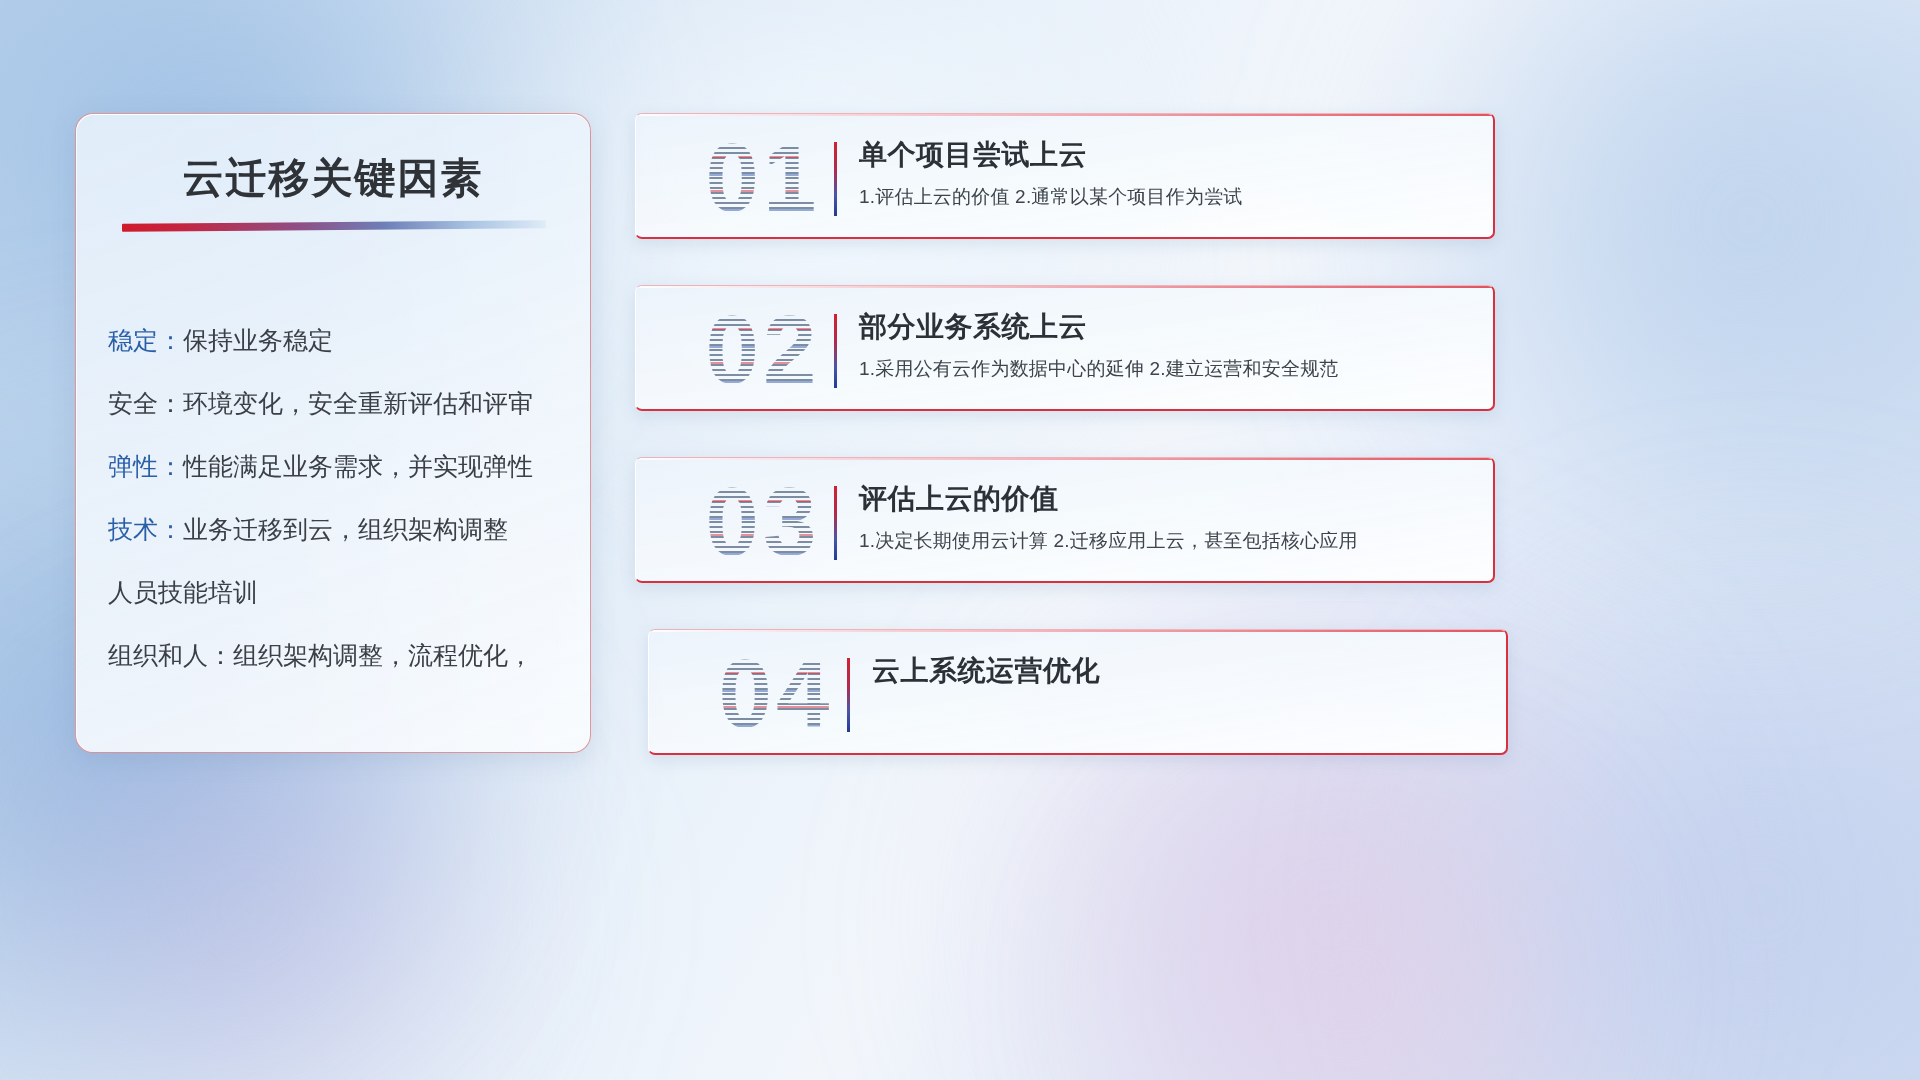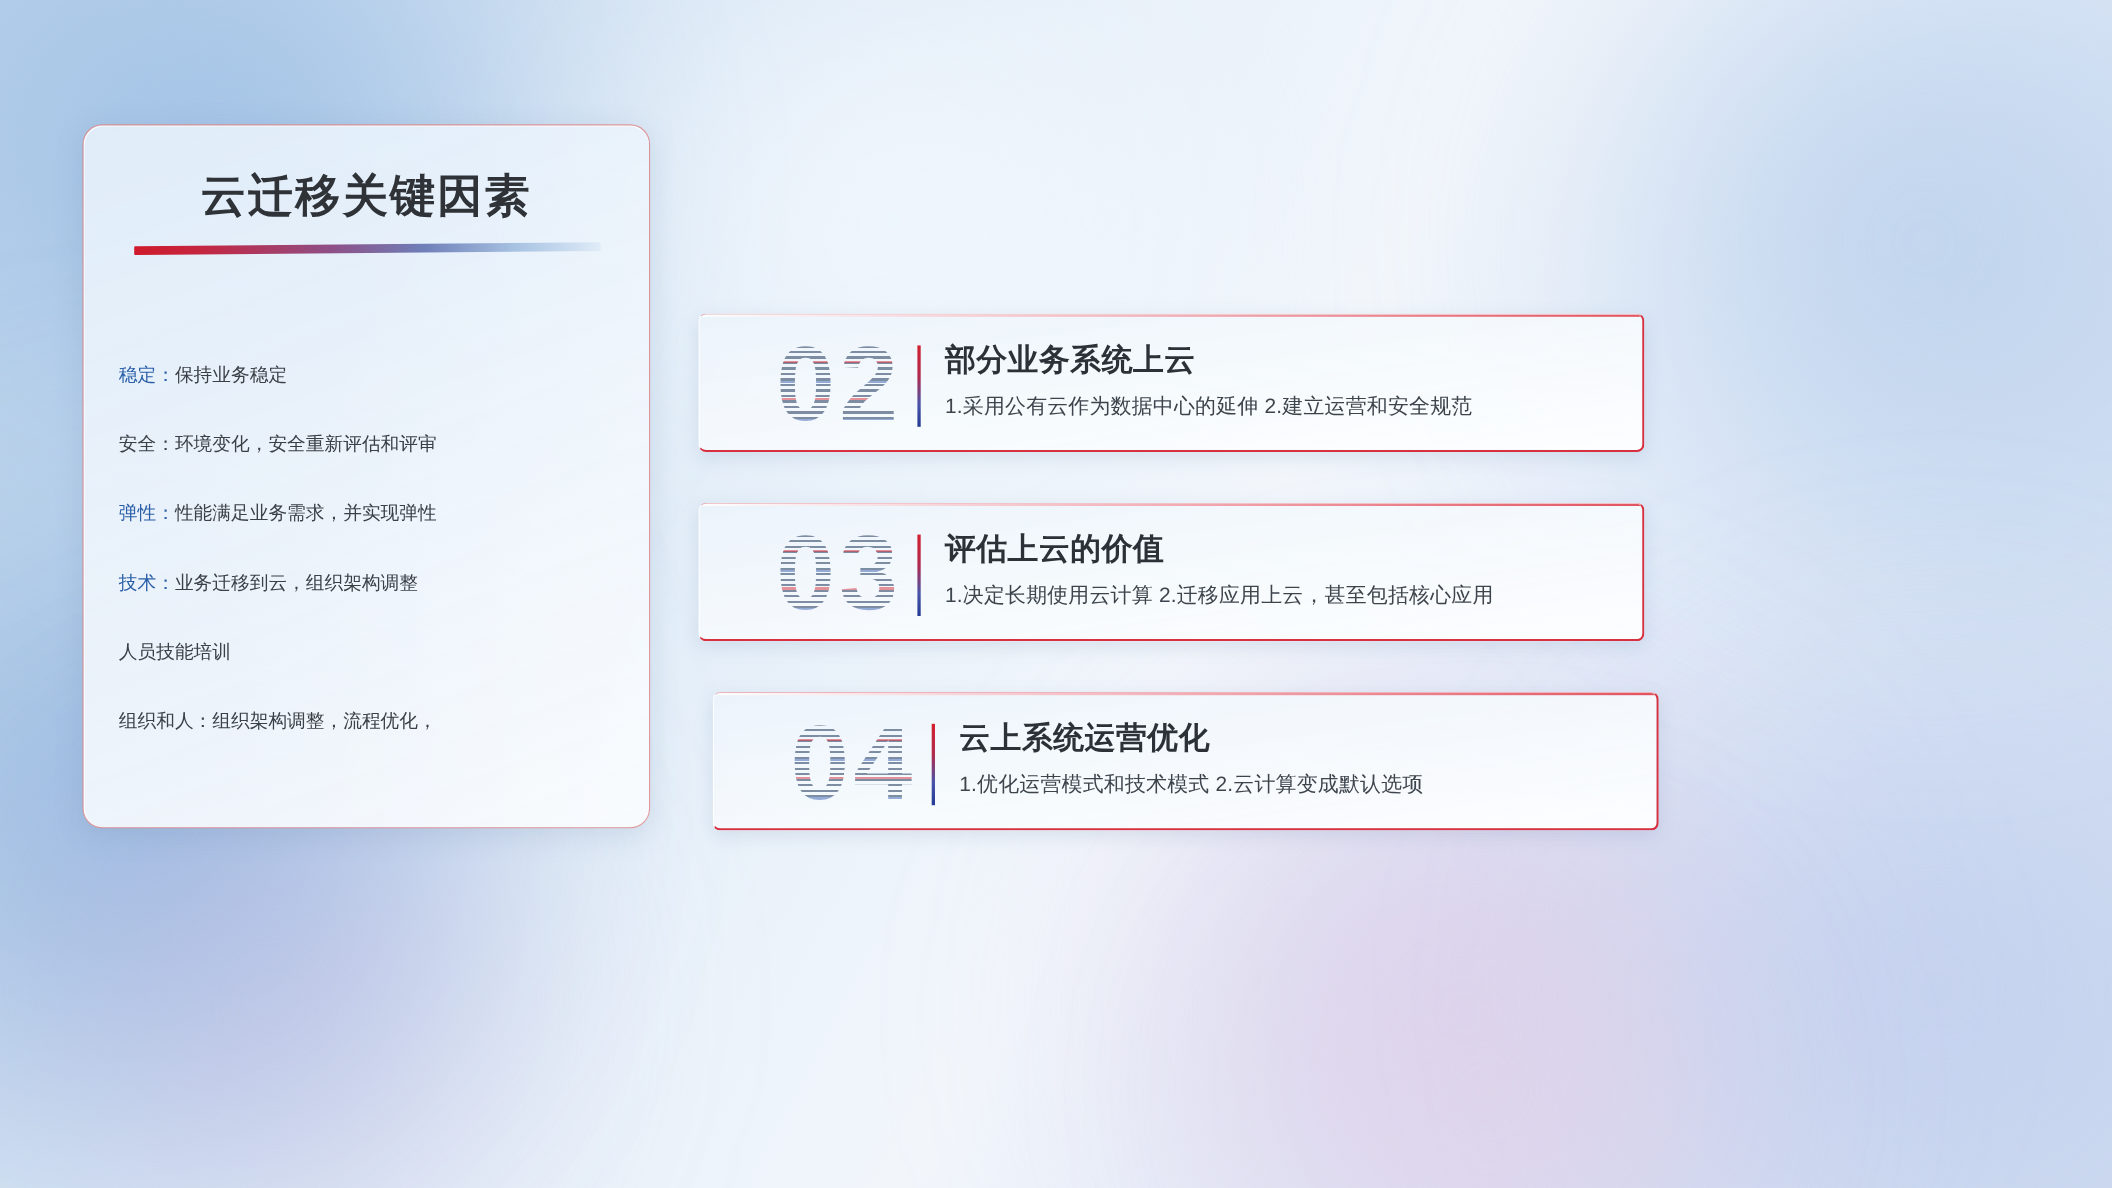--- a/index.html
+++ b/index.html
@@ -73,21 +73,21 @@
     color: #2f3338;
   }
   .left-rule {
     position: absolute; left: 46px; top: 108px; width: 424px; height: 8px;
     background: linear-gradient(90deg, #cf1a2b 0%, #c5253f 14%, #8e4f86 42%, #6f7fb8 62%, #a8c3e2 82%, rgba(190,214,236,.25) 100%);
     border-radius: 1px;
     transform: skewY(-0.5deg);
   }
   .left-list { position: absolute; left: 32px; top: 195px; right: 20px; }
   .li {
-    font-size: 17px; line-height: 63px; color: #3b4046;
+    font-size: 25px; line-height: 63px; color: #3b4046;
     white-space: nowrap;
   }
   .li .k { color: #2a5fa8; }
   .li.plain .k { color: #3b4046; }
 
   
   .rcard {
     position: absolute; left: 635px; width: 860px; height: 126px;
     border-radius: 7px;
     background: linear-gradient(172deg, rgba(236,243,251,.95) 0%, rgba(246,250,253,.93) 52%, rgba(253,254,255,.96) 100%);
@@ -189,20 +189,27 @@
       </div>
       <div class="li plain">
         <span class="k"></span><span>人员技能培训</span>
       </div>
       <div class="li plain">
         <span class="k">组织和人：</span><span>组织架构调整，流程优化，</span>
       </div>
     </div>
   </div>
 
+  <div class="rcard c1">
+    <div class="rnum">01</div>
+    <div class="rnum-tint">01</div>
+    <div class="rbar"></div>
+    <div class="rtitle">单个项目尝试上云</div>
+    <div class="rdesc">1.评估上云的价值   2.通常以某个项目作为尝试</div>
+  </div>
 
   <div class="rcard c2">
     <div class="rnum">02</div>
     <div class="rnum-tint">02</div>
     <div class="rbar"></div>
     <div class="rtitle">部分业务系统上云</div>
     <div class="rdesc">1.采用公有云作为数据中心的延伸   2.建立运营和安全规范</div>
   </div>
 
   <div class="rcard c3">
@@ -211,16 +218,15 @@
     <div class="rbar"></div>
     <div class="rtitle">评估上云的价值</div>
     <div class="rdesc">1.决定长期使用云计算   2.迁移应用上云，甚至包括核心应用</div>
   </div>
 
   <div class="rcard c4">
     <div class="rnum">04</div>
     <div class="rnum-tint">04</div>
     <div class="rbar"></div>
     <div class="rtitle">云上系统运营优化</div>
-    <div class="rdesc">1.优化运营模式和技术模式   2.云计算变成默认选项</div>
   </div>
 
 </div>
 
 </body></html>

